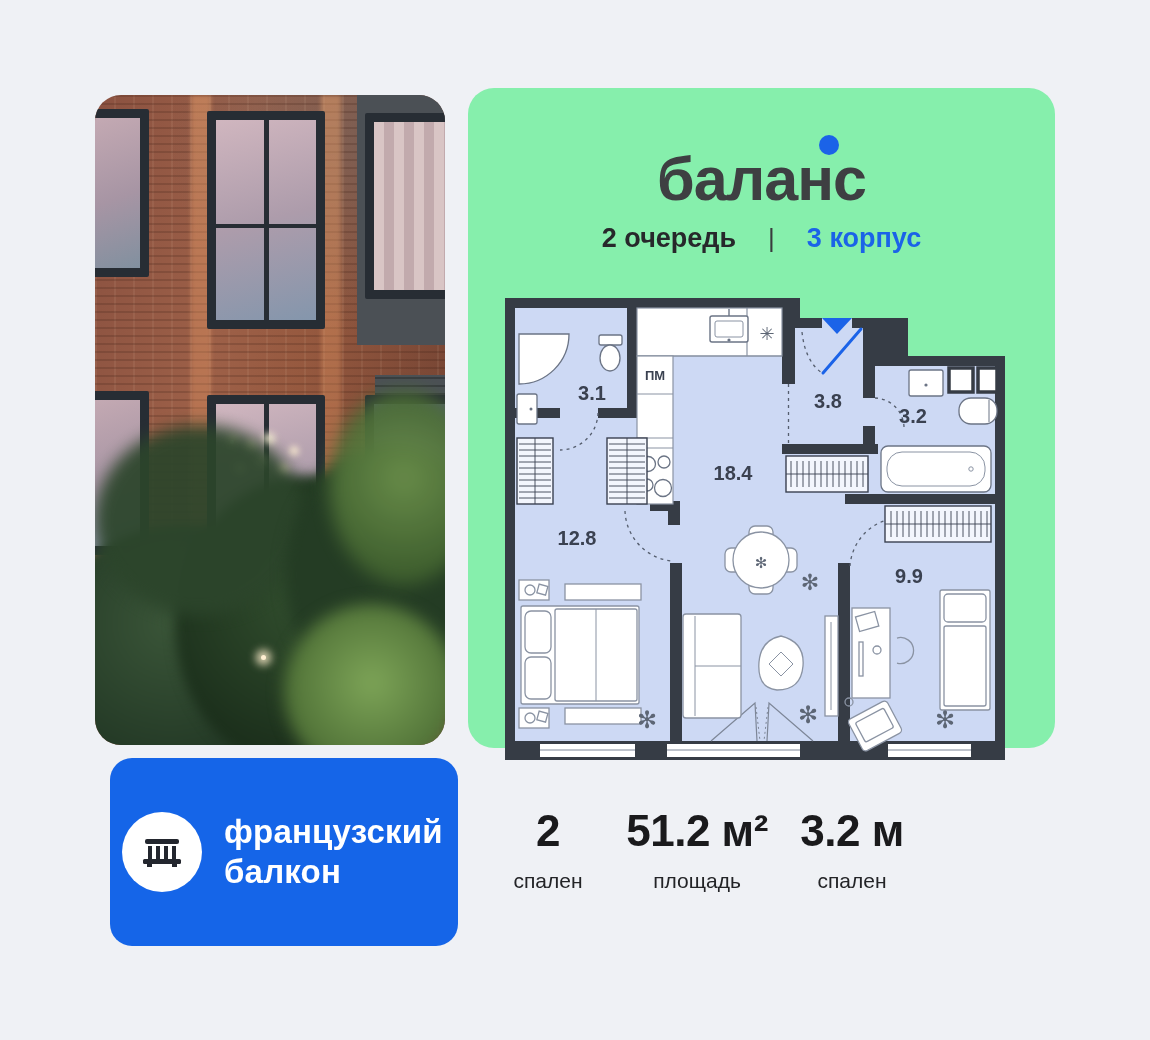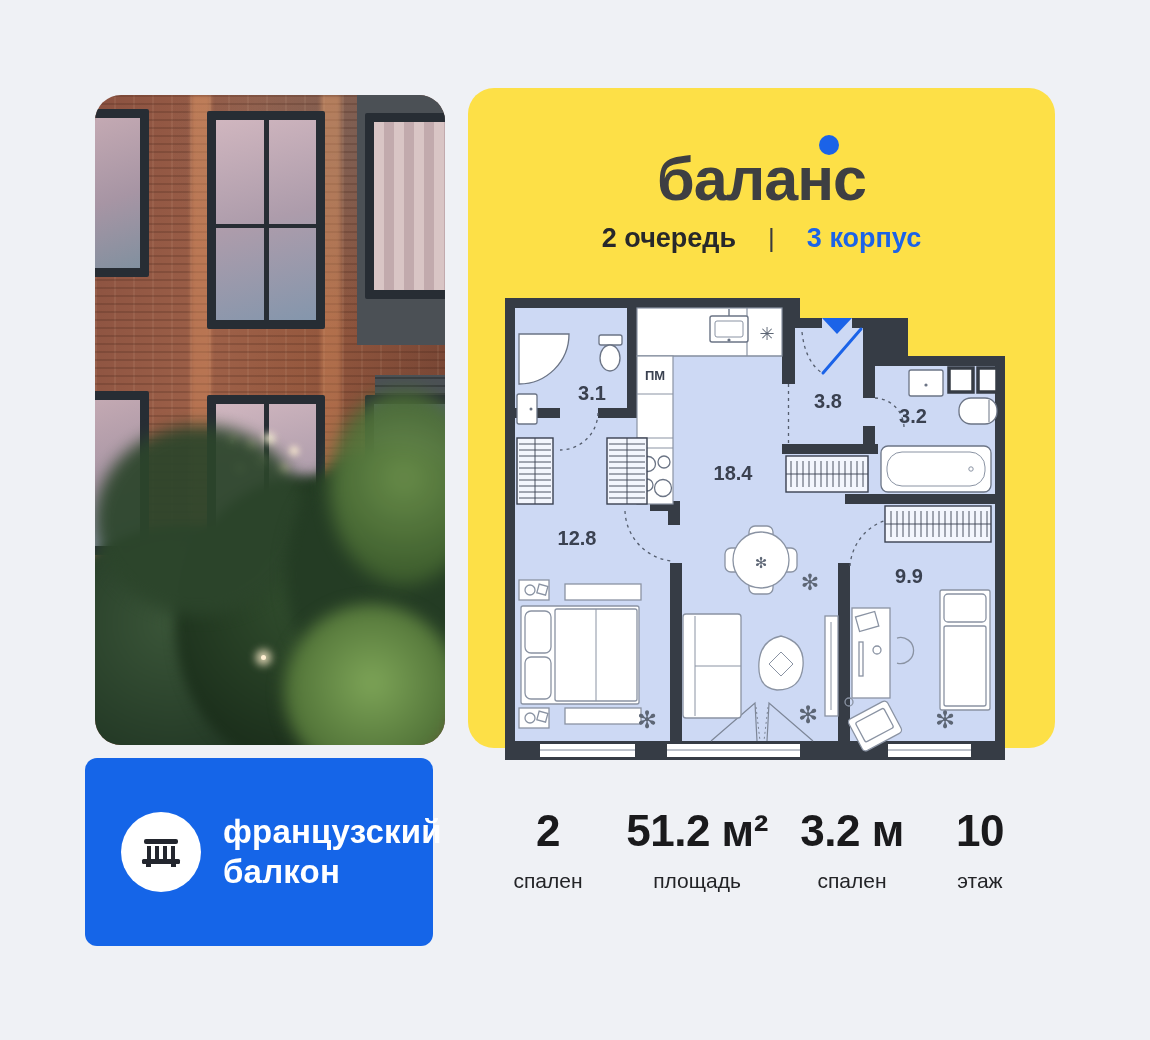--- a/index.html
+++ b/index.html
@@ -52,30 +52,30 @@
   .f2{left:80px;bottom:-30px;width:270px;height:300px;filter:blur(6px);
       background:radial-gradient(circle at 50% 40%, #33502f, #1c301c 70%);}
   .f3{left:0px;bottom:130px;width:210px;height:190px;filter:blur(8px);opacity:.93;background:#2c452b;}
   .f4{right:-50px;bottom:40px;width:210px;height:260px;filter:blur(7px);background:#243c24;}
   .f5{right:-34px;top:295px;width:150px;height:195px;filter:blur(9px);opacity:.9;
       background:radial-gradient(circle at 50% 45%, #6f944d, #41622f 75%);}
   .f6{right:-14px;bottom:-34px;width:175px;height:175px;filter:blur(8px);
       background:radial-gradient(circle at 50% 45%, #7da457, #4a6b33 75%);}
   
   .badge{
-    position:absolute;left:85px;top:758px;width:348px;height:188px;border-radius:12px;
-    display:flex;align-items:center;gap:22px;padding-left:36px;box-sizing:border-box;
+    position:absolute;left:110px;top:758px;width:348px;height:188px;border-radius:22px;
+    display:flex;align-items:center;gap:22px;padding-left:12px;box-sizing:border-box;
   }
   .badge .circle{width:80px;height:80px;border-radius:50%;background:#ffffff;flex:0 0 auto;
     display:flex;align-items:center;justify-content:center;}
   .badge .label{color:#ffffff;font-size:33px;font-weight:700;line-height:1.22;letter-spacing:.2px;}
   
   .card{
     position:absolute;left:468px;top:88px;width:587px;height:660px;
-    background:#fde047;border-radius:26px;
+    background:#86efac;border-radius:26px;
   }
   .logo{position:relative;display:block;width:fit-content;margin:56px auto 0;
     font-size:61px;font-weight:700;color:#3e3f42;letter-spacing:-1px;}
   .logo .dot{position:absolute;top:-9px;right:27px;width:20px;height:20px;border-radius:50%;}
   .subtitle{margin-top:9px;text-align:center;font-size:27px;font-weight:700;color:#27282b;
     display:flex;justify-content:center;align-items:center;gap:32px;}
   .subtitle .divider{font-weight:400;color:#3a3b3e;font-size:26px;}
   .subtitle .building{font-weight:700;text-align:center;}
   .plan{position:absolute;left:37px;top:210px;}
   .stat{position:absolute;top:718px;transform:translateX(-50%);text-align:center;}
@@ -334,17 +334,13 @@
     <div class="slabel">спален</div>
   </div>
   <div class="stat s2">
     <div class="value">51.2 м²</div>
     <div class="slabel">площадь</div>
   </div>
   <div class="stat s3">
     <div class="value">3.2 м</div>
     <div class="slabel">спален</div>
   </div>
-  <div class="stat s4">
-    <div class="value">10</div>
-    <div class="slabel">этаж</div>
-  </div>
 </div>
 
 </body></html>

